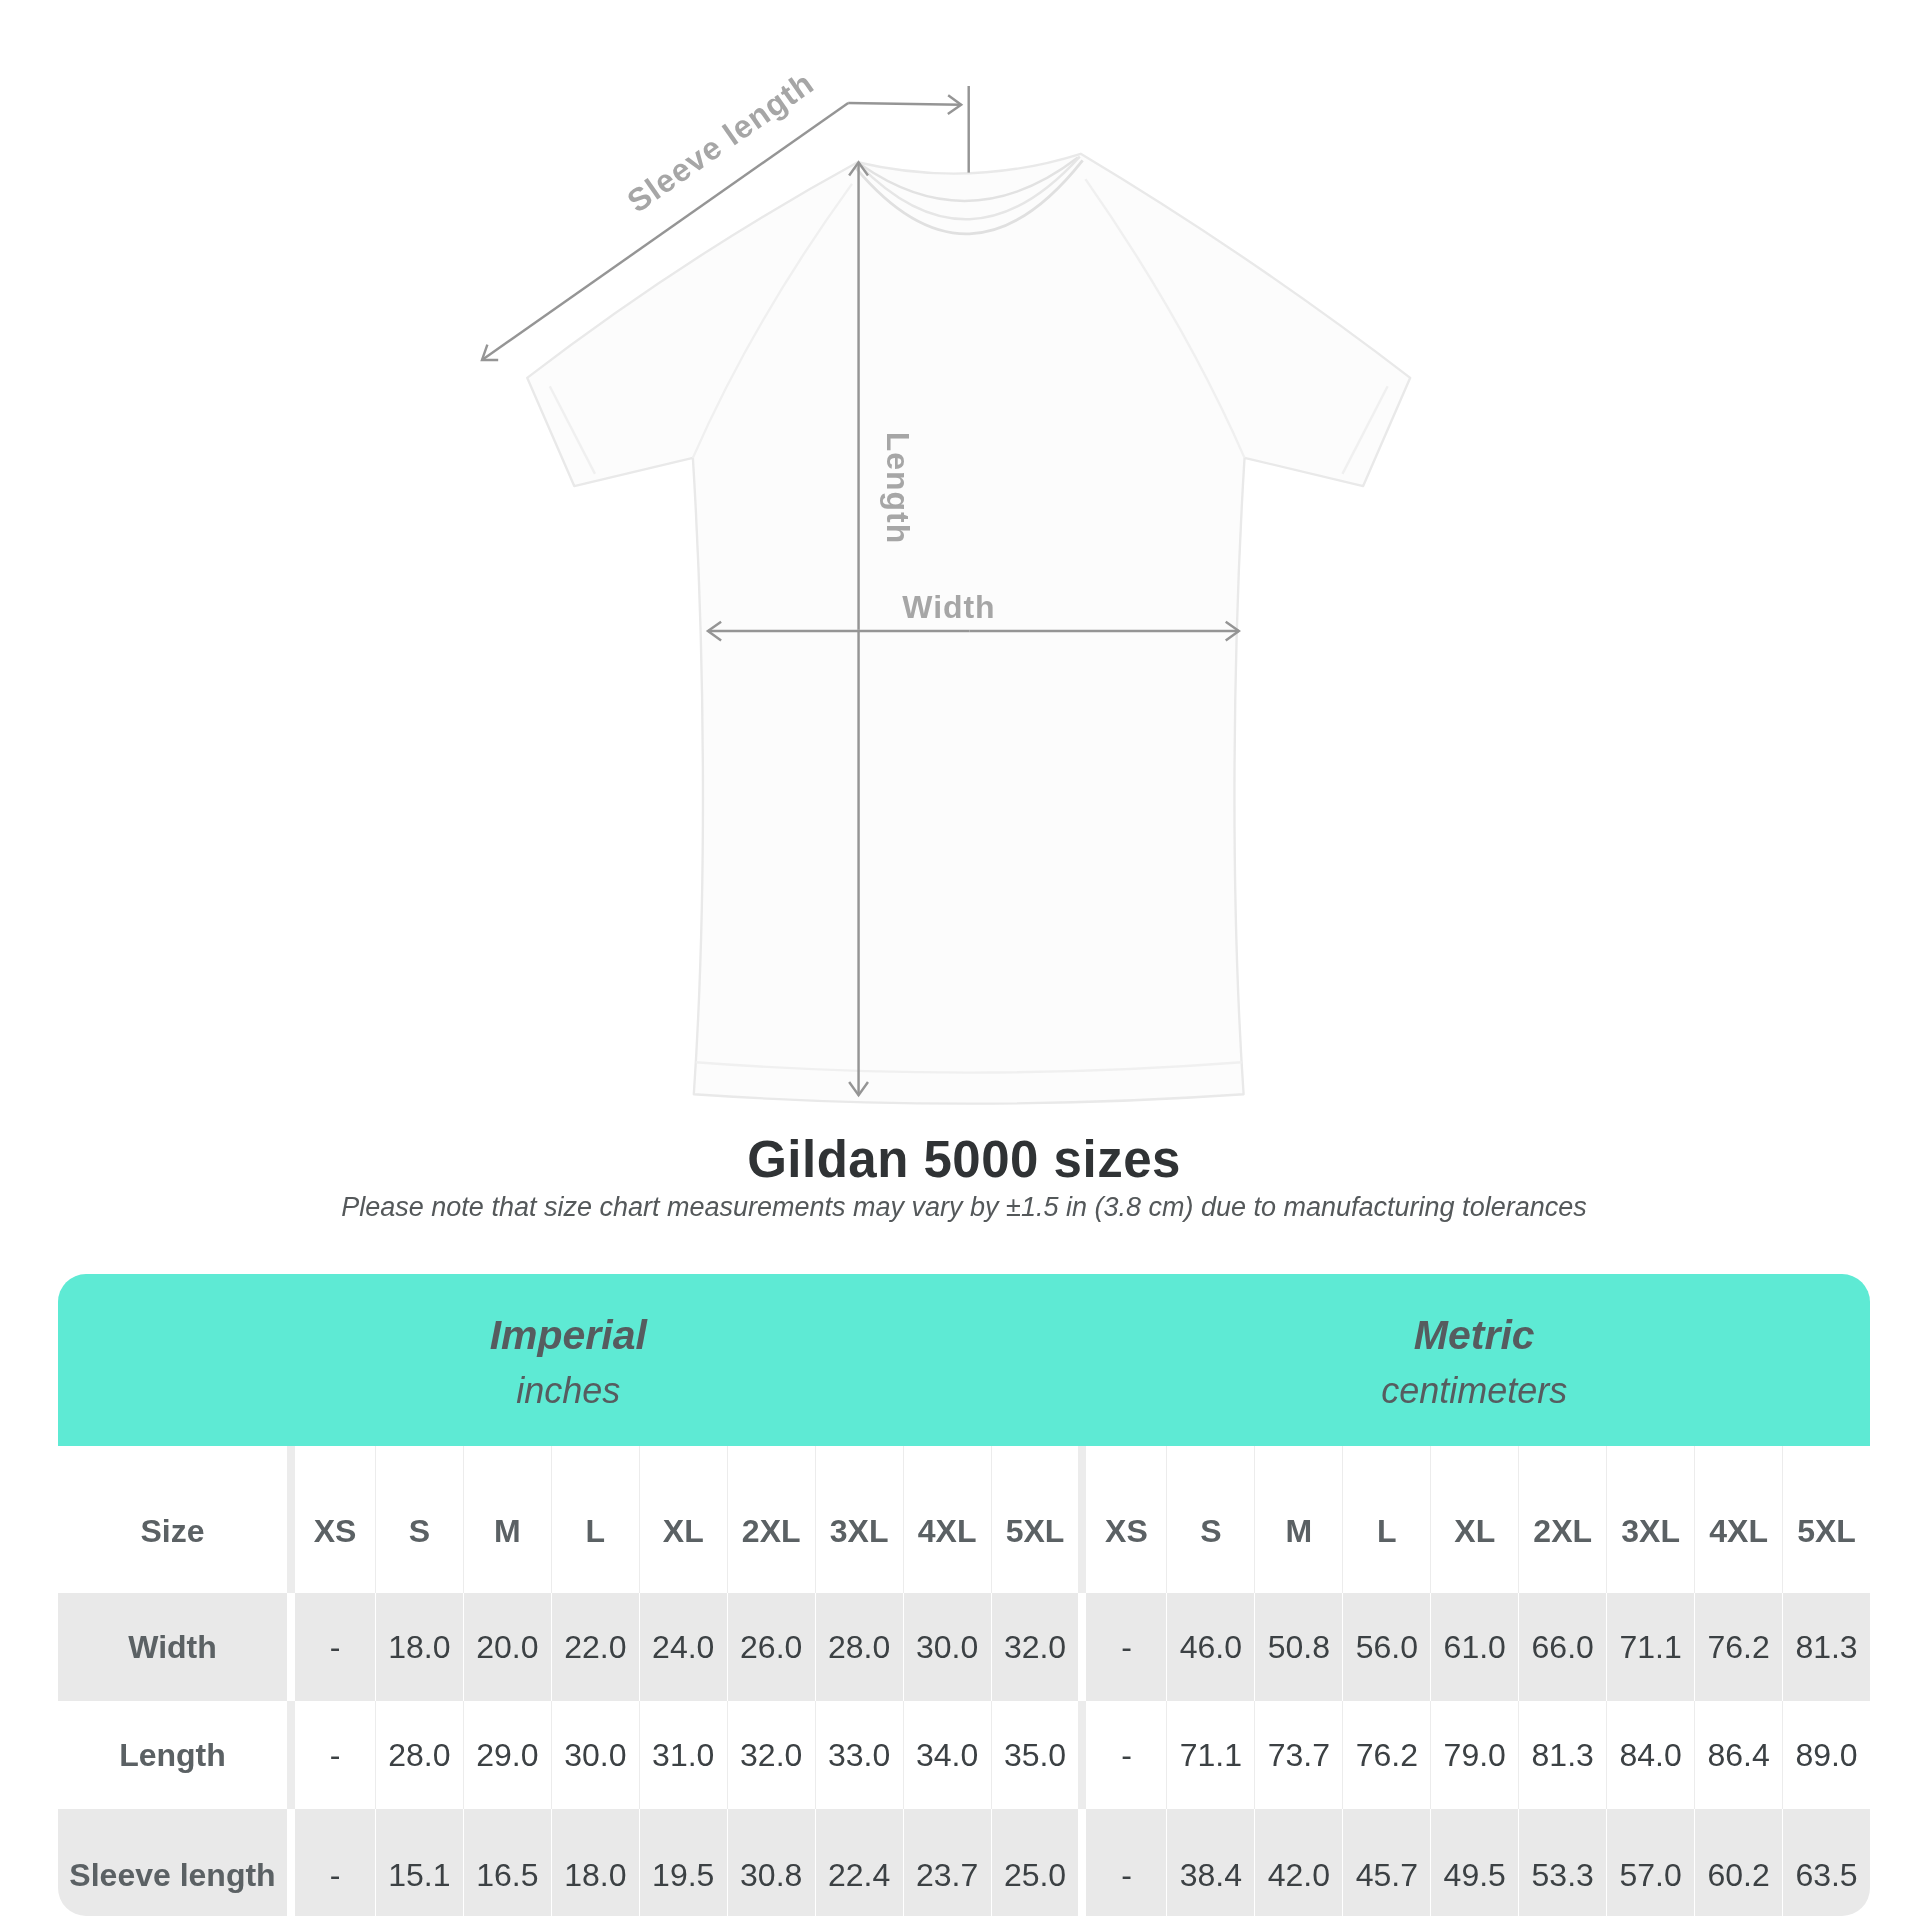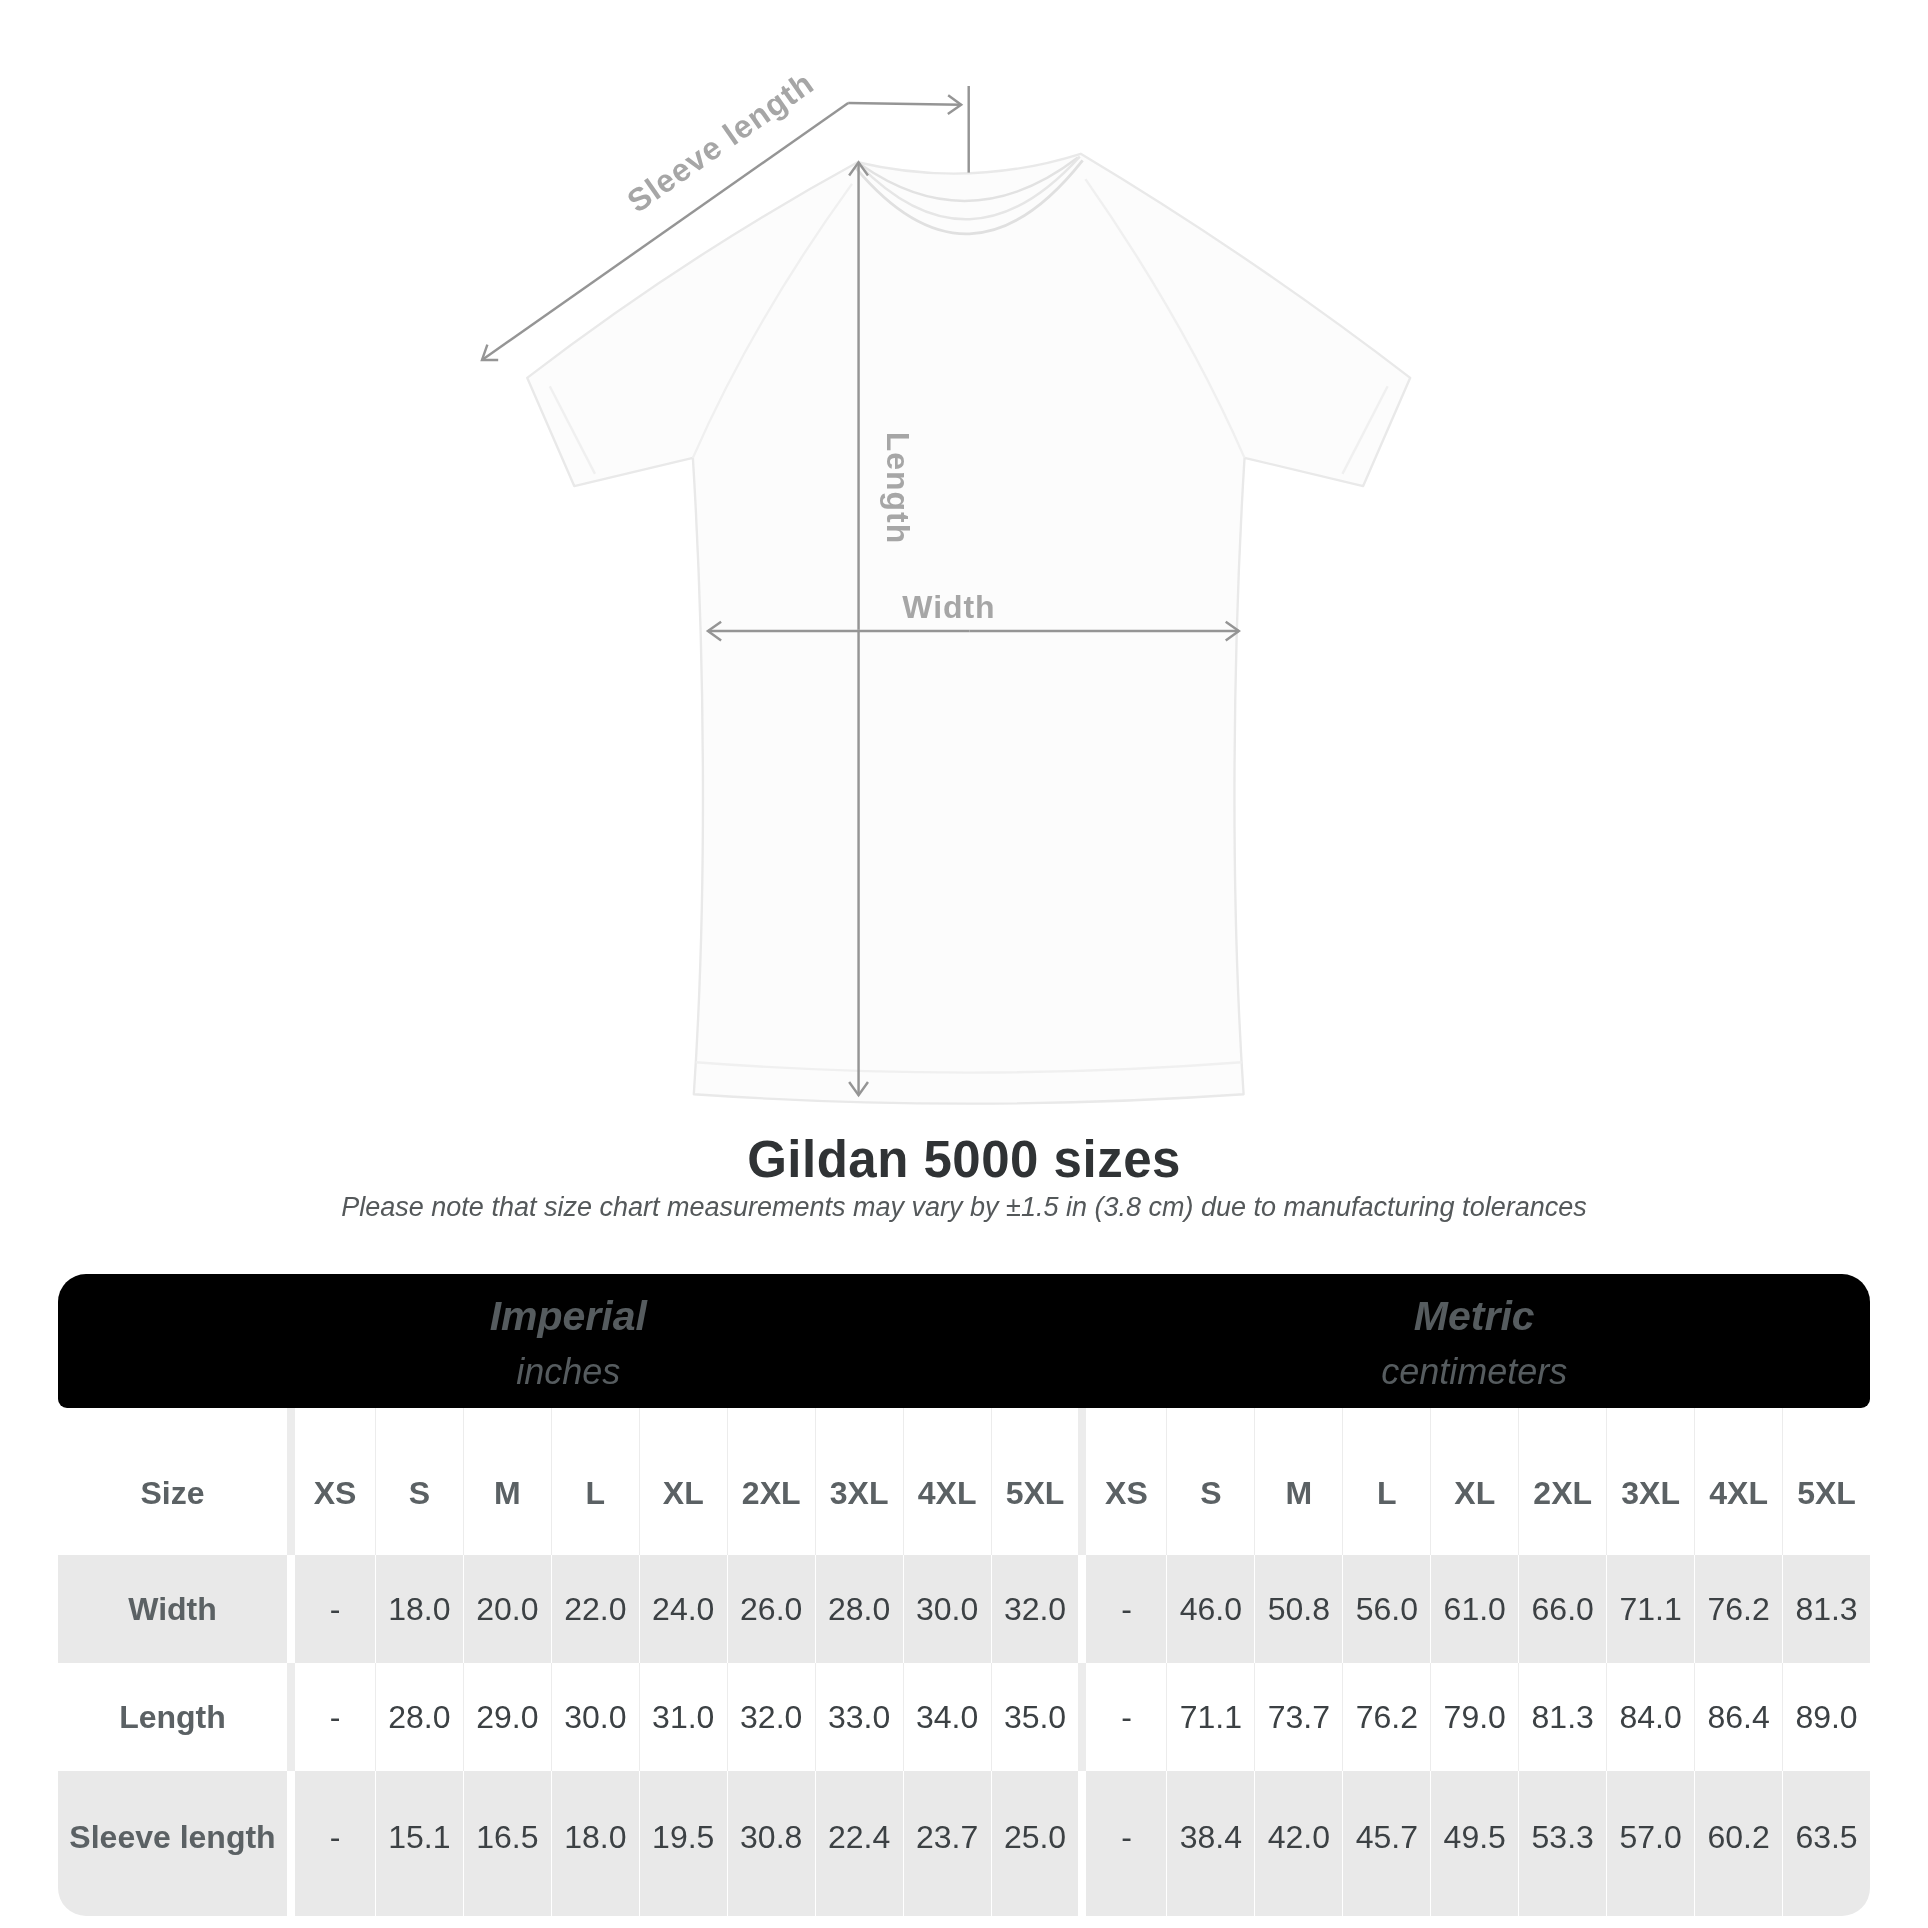--- a/index.html
+++ b/index.html
@@ -8,21 +8,21 @@
   .abs{position:absolute;}
   
   .title{left:0;top:1130px;width:1928px;text-align:center;
          font-size:51px;font-weight:bold;color:#303335;letter-spacing:0.5px;}
   .subtitle{left:0;top:1192px;width:1928px;text-align:center;
             font-size:27px;font-style:italic;color:#54585a;}
   
   .sizes-table{left:58px;top:1274px;width:1812px;height:642px;
                border-radius:28px;overflow:hidden;background:#ffffff;}
   .band{display:grid;grid-template-columns:229px repeat(18,1fr);
-        height:134px;background:#000000;border-radius:9px;}
+        height:172px;background:#5eead4;}
   .group{display:flex;flex-direction:column;align-items:center;
          justify-content:center;gap:11.3px;padding-top:3.8px;}
   .group-imperial{grid-column:1/11;}
   .group-metric{grid-column:11/20;}
   .gl{font-size:41px;font-weight:bold;font-style:italic;color:#565c5f;}
   .gs{font-size:36px;font-style:italic;color:#565c5f;}
   .grid-row{display:grid;grid-template-columns:229px repeat(18,1fr);}
   .r-sizes {height:147px;background:#ffffff;--sep:#ececec;}
   .r-stripe{height:108px;background:#e9e9e9;--sep:#ffffff;}
   .r-white {height:108px;background:#ffffff;--sep:#ececec;}

